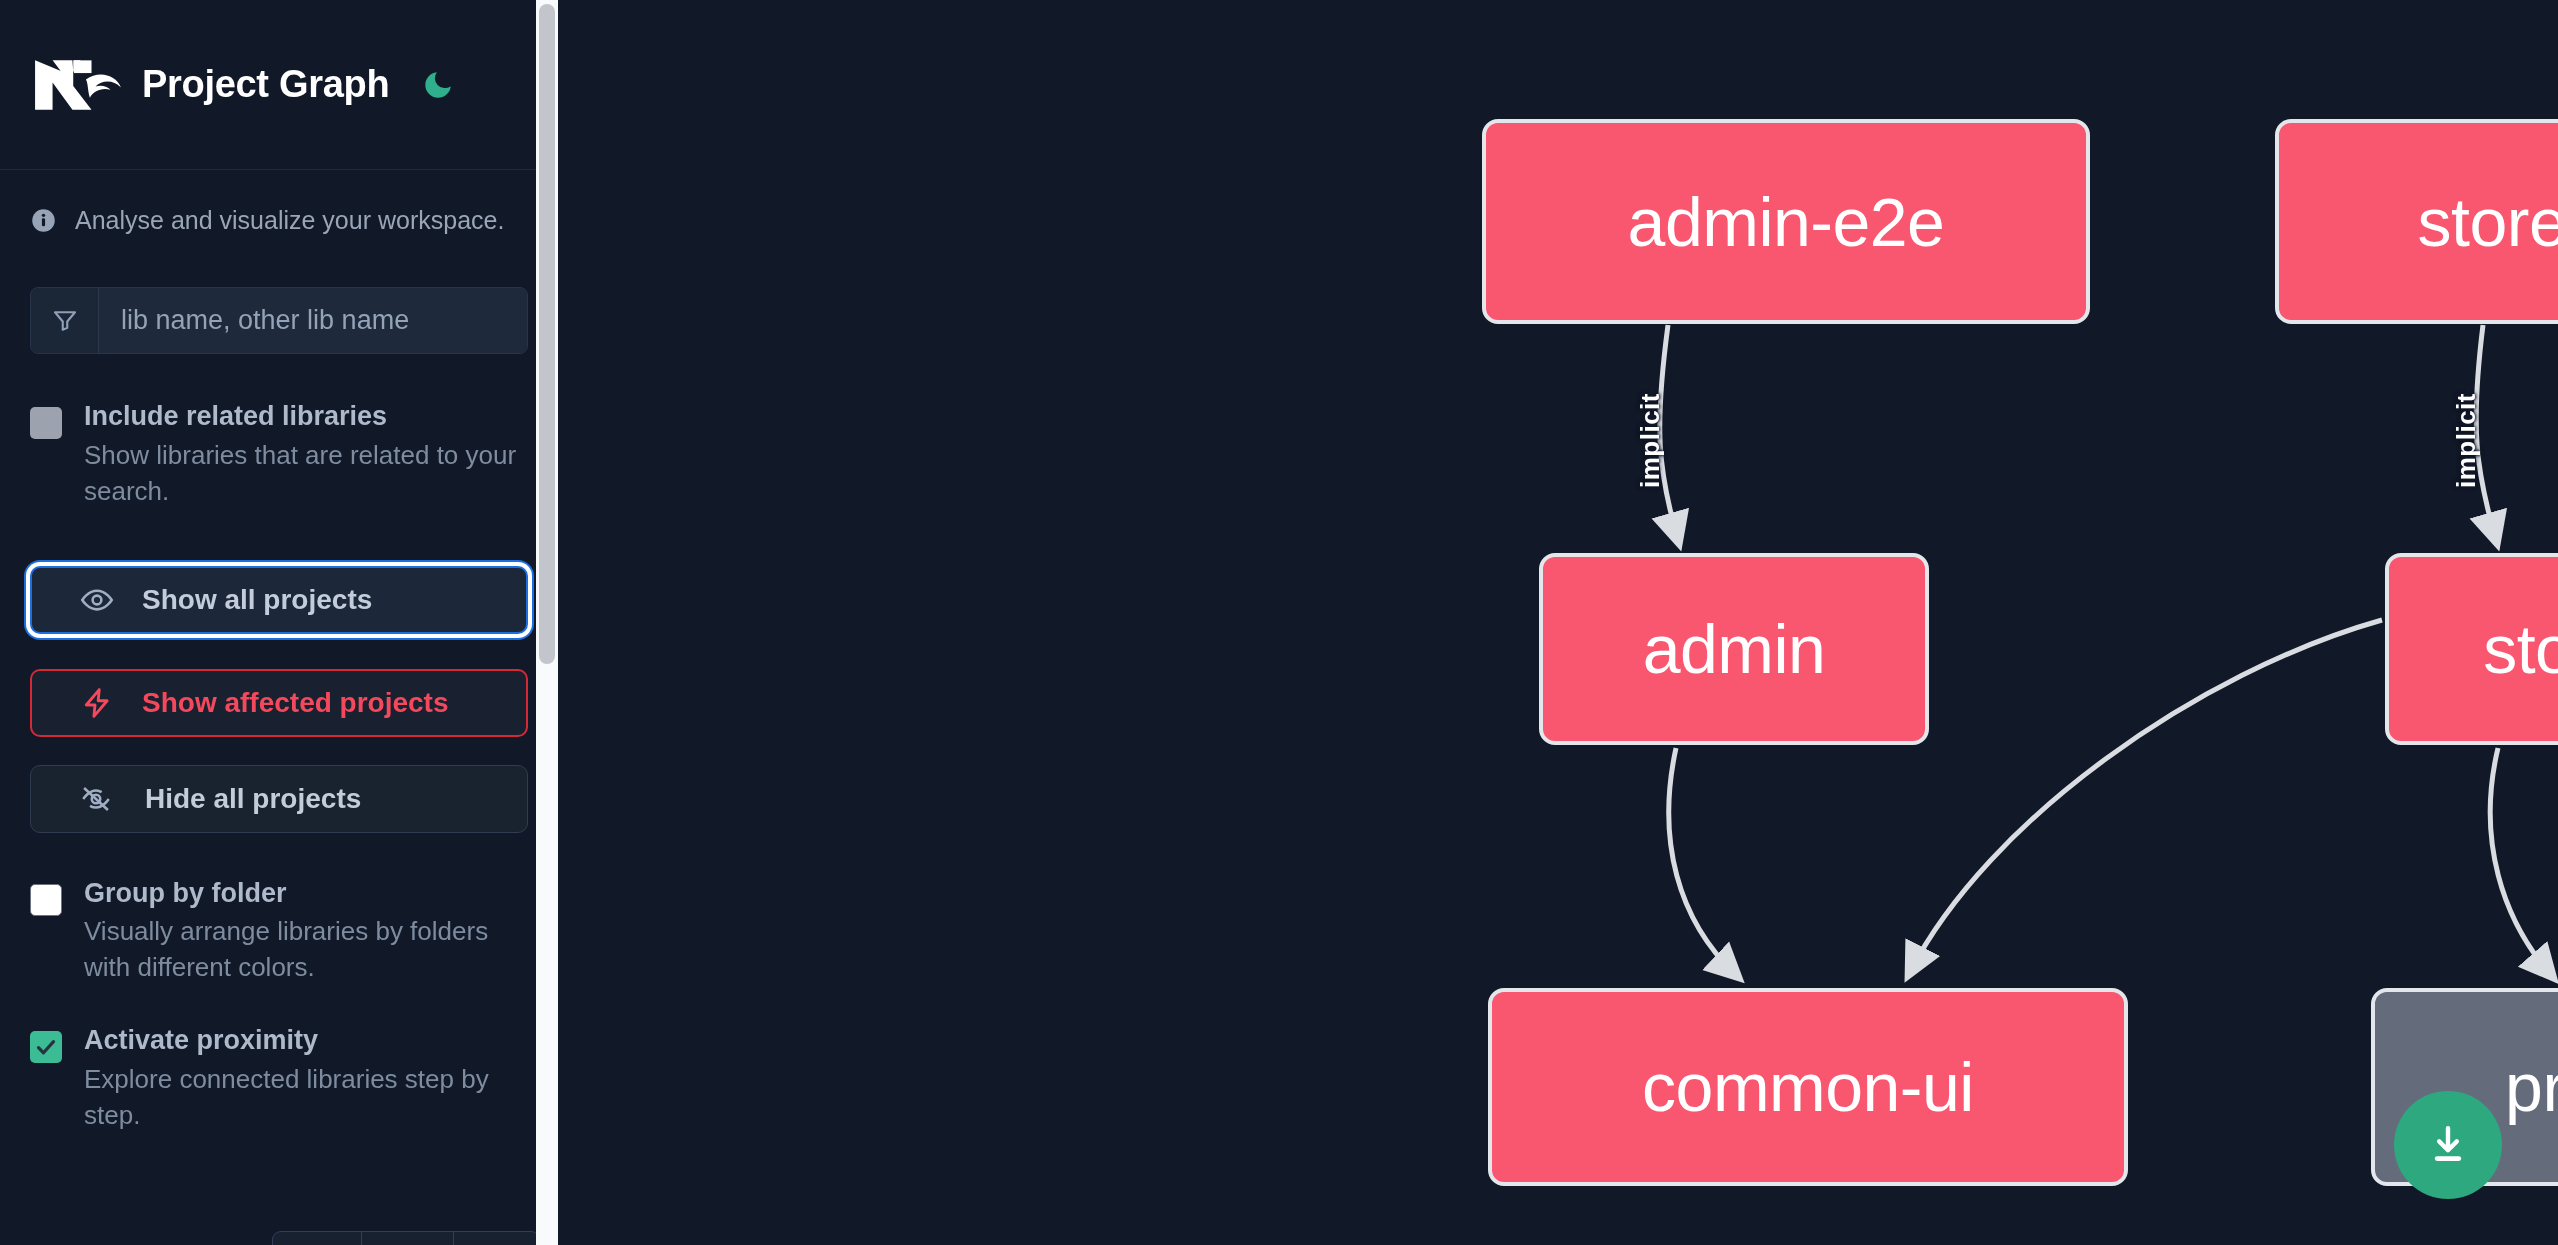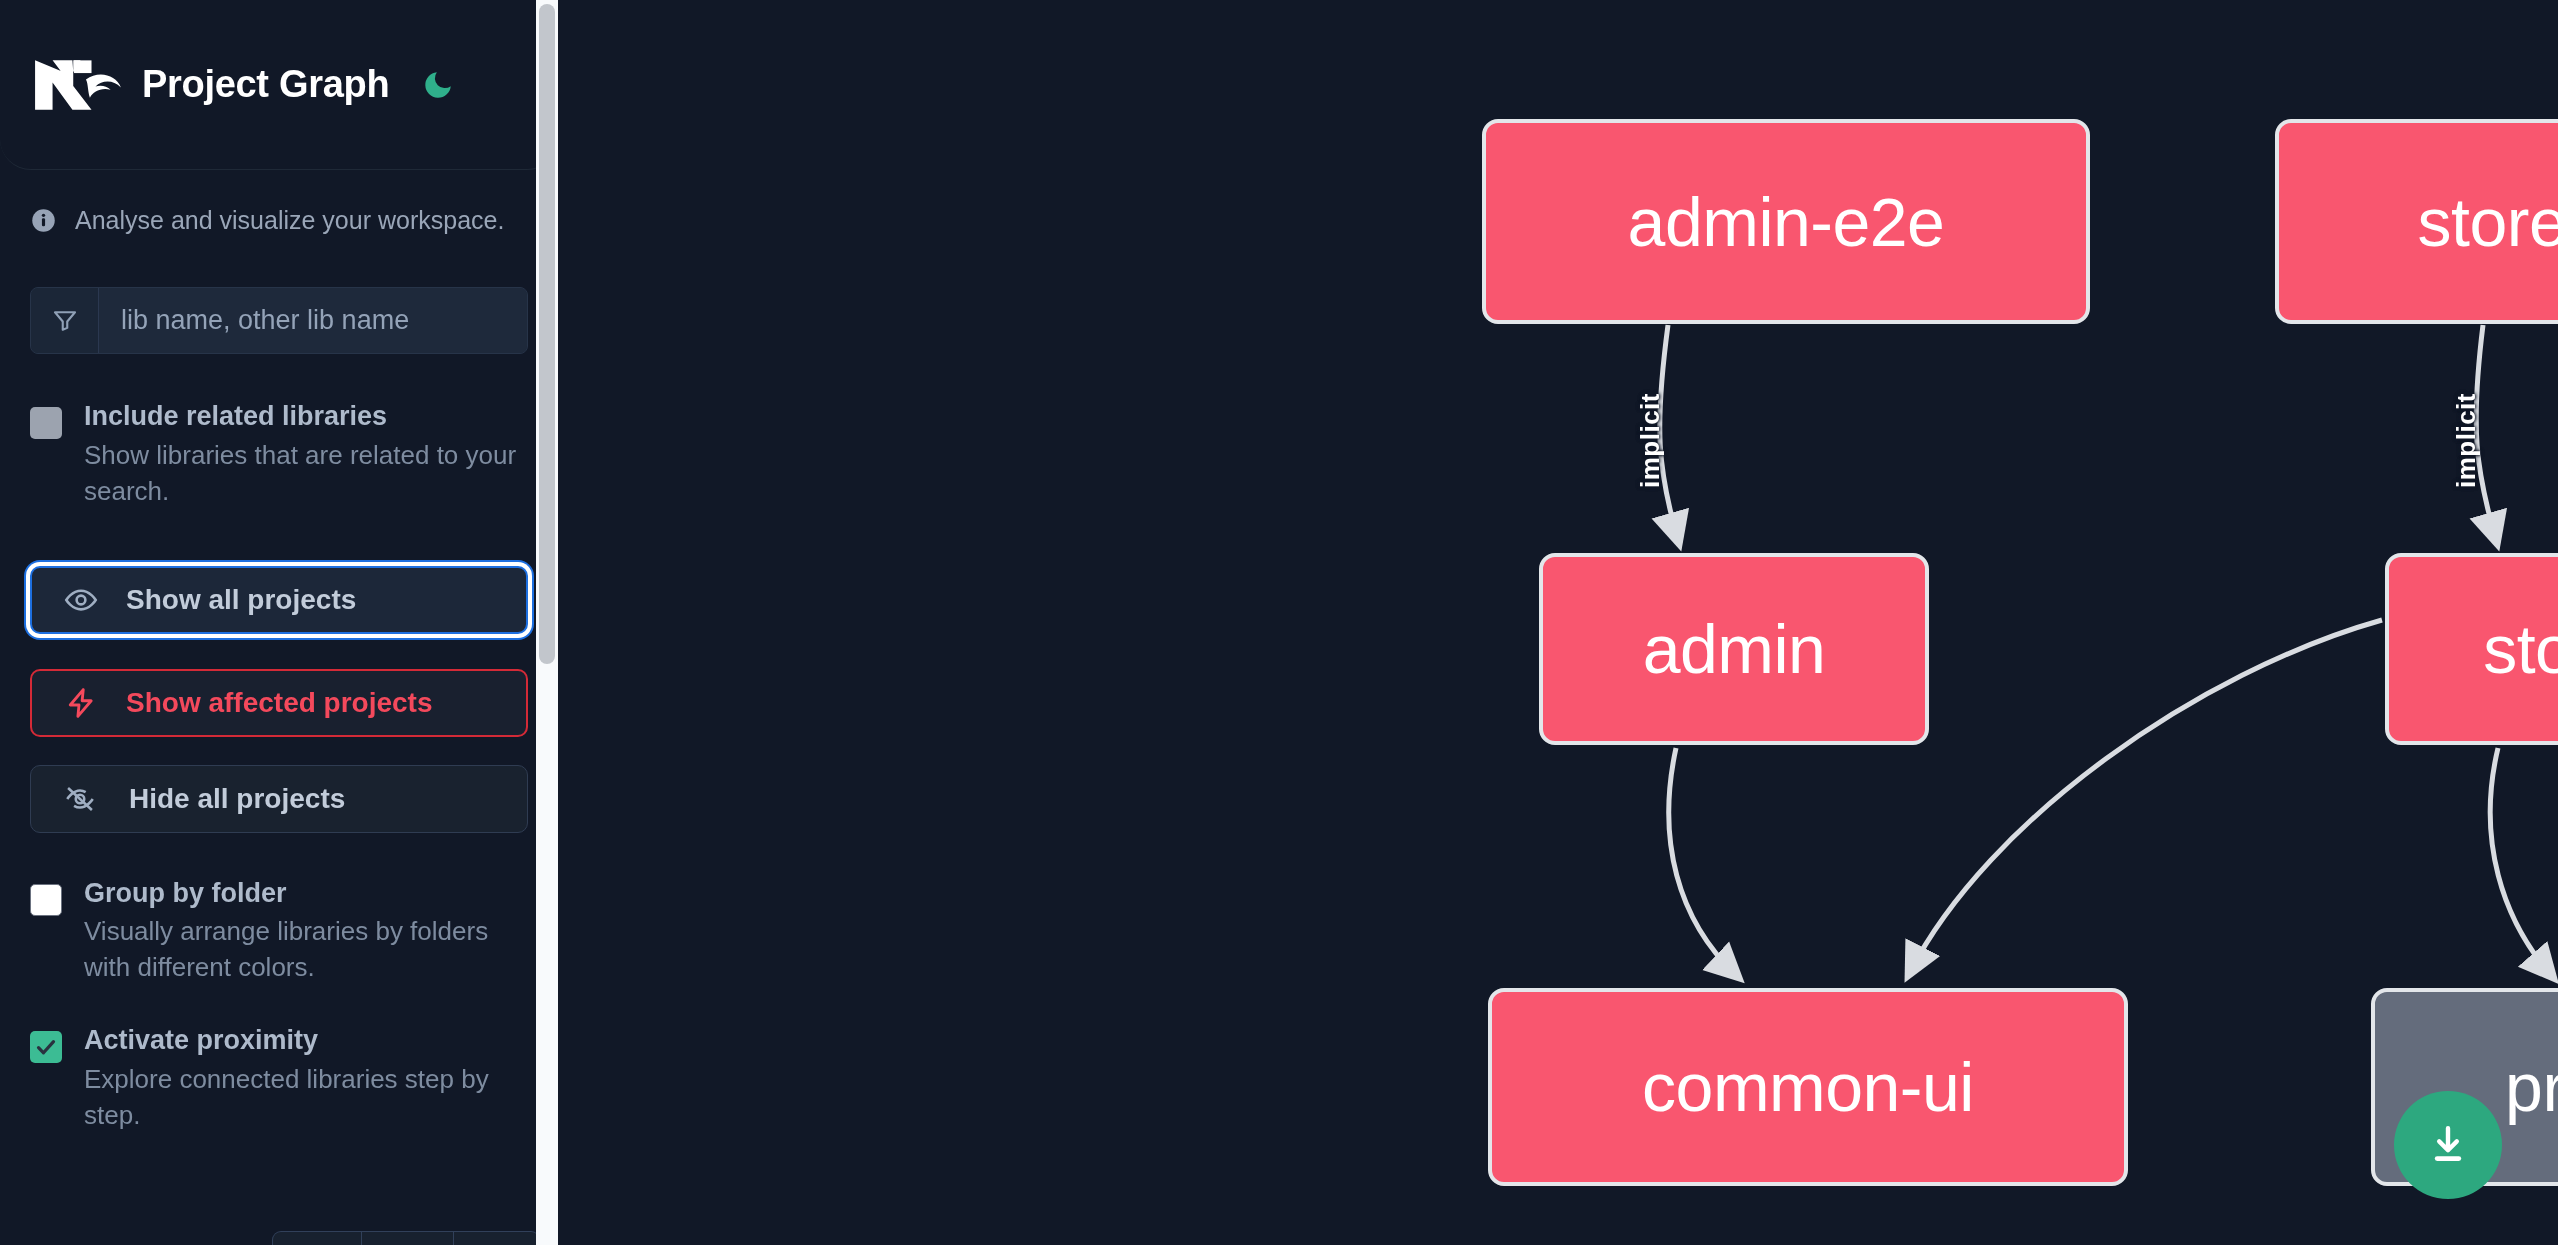--- a/index.html
+++ b/index.html
@@ -35,21 +35,20 @@
     height: 1245px;
     position: relative;
   }
 
   .sidebar-header {
     height: 170px;
     display: flex;
     align-items: center;
     padding-left: 30px;
     border-bottom: 1px solid #1F2937;
-    border-radius: 31px;
   }
 
   .nx-logo {
     width: 96px;
     height: 62px;
     flex: 0 0 96px;
     margin-right: 16px;
   }
 
   .app-title {
@@ -150,21 +149,21 @@
 
   
   .btn-stack { margin: 56px 30px 0 30px; }
 
   .gbtn {
     position: relative;
     height: 68px;
     border-radius: 10px;
     display: flex;
     align-items: center;
-    padding-left: 32px;
+    padding-left: 48px;
     gap: 28px;
     margin-bottom: 28px;
     background: #1C2739;
     cursor: pointer;
   }
   .gbtn .glabel { font-size: 28px; font-weight: 700; white-space: nowrap; }
 
   .gbtn.focused {
     background: #1C2739;
     border: 2px solid #1D6FE0;

